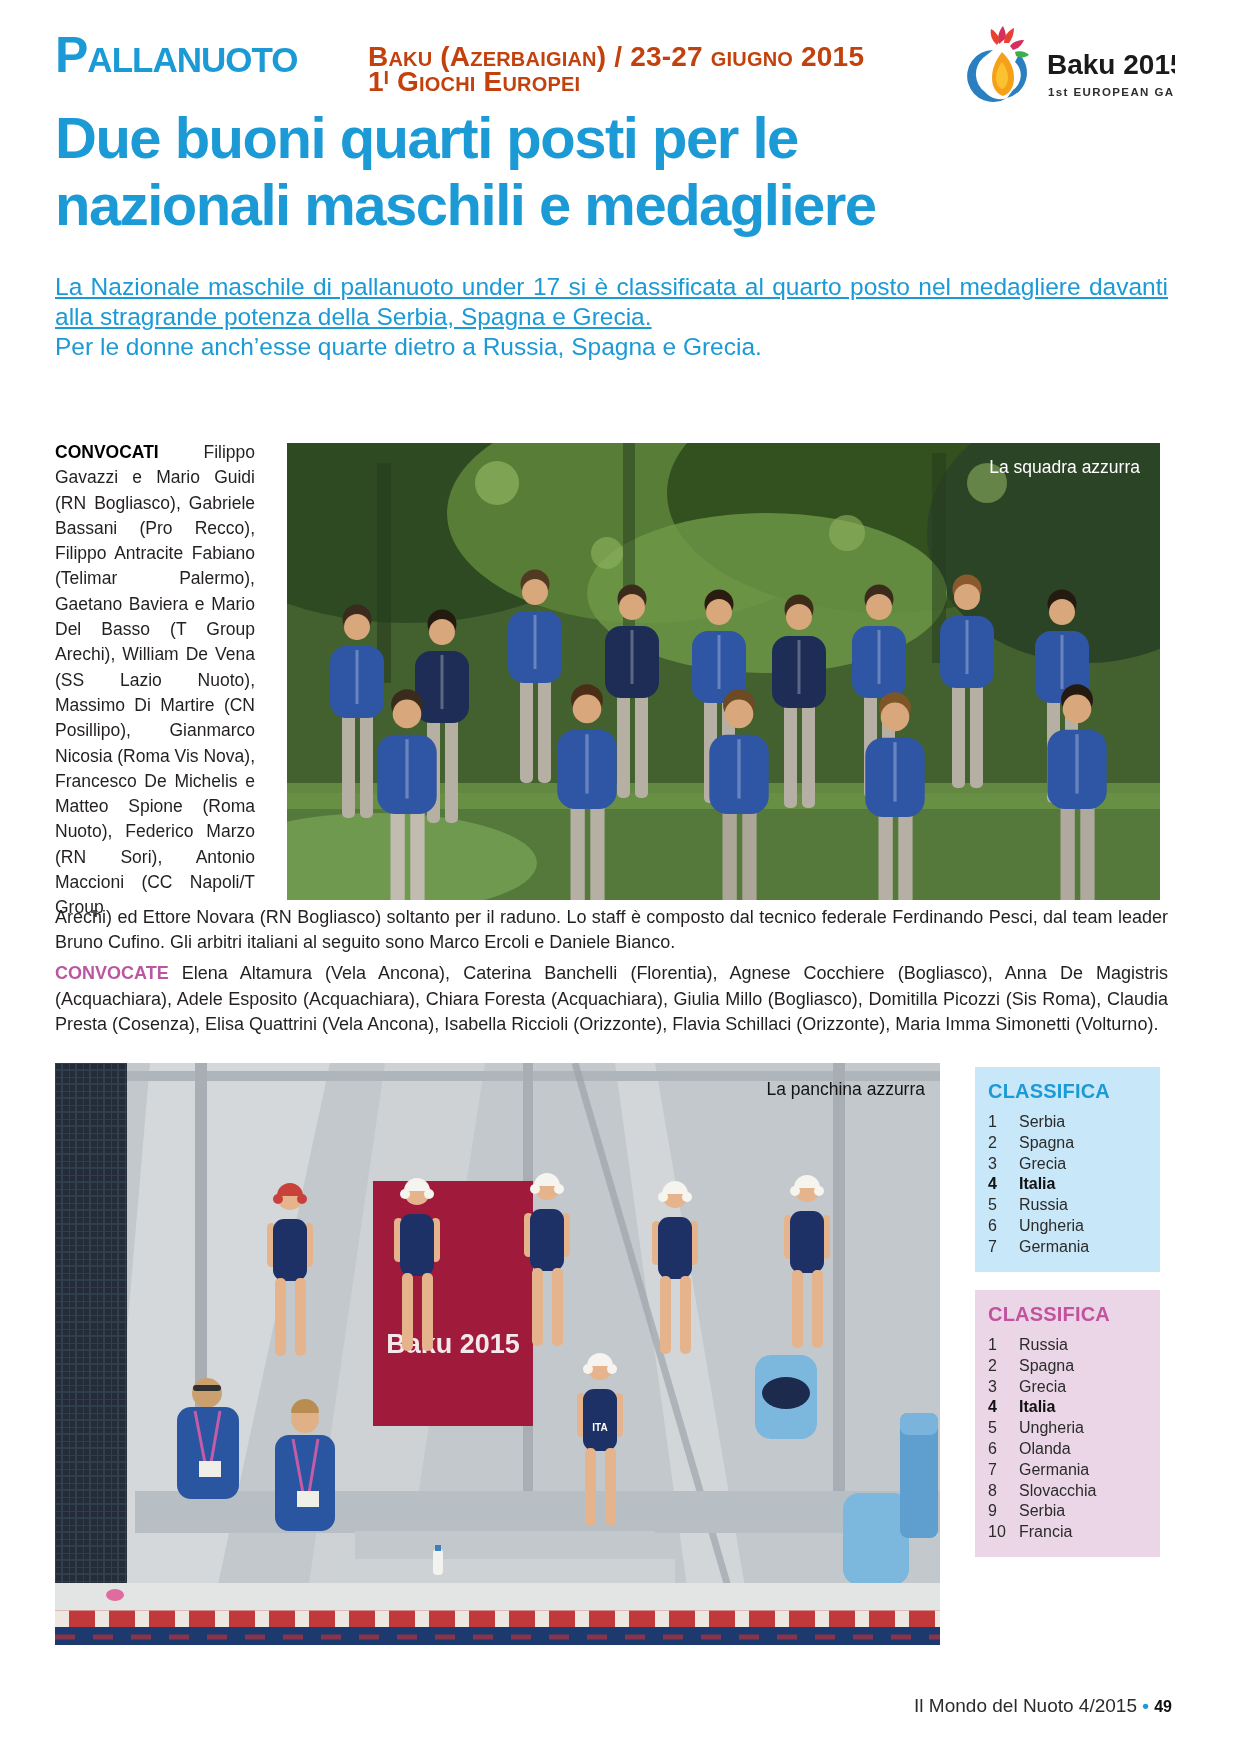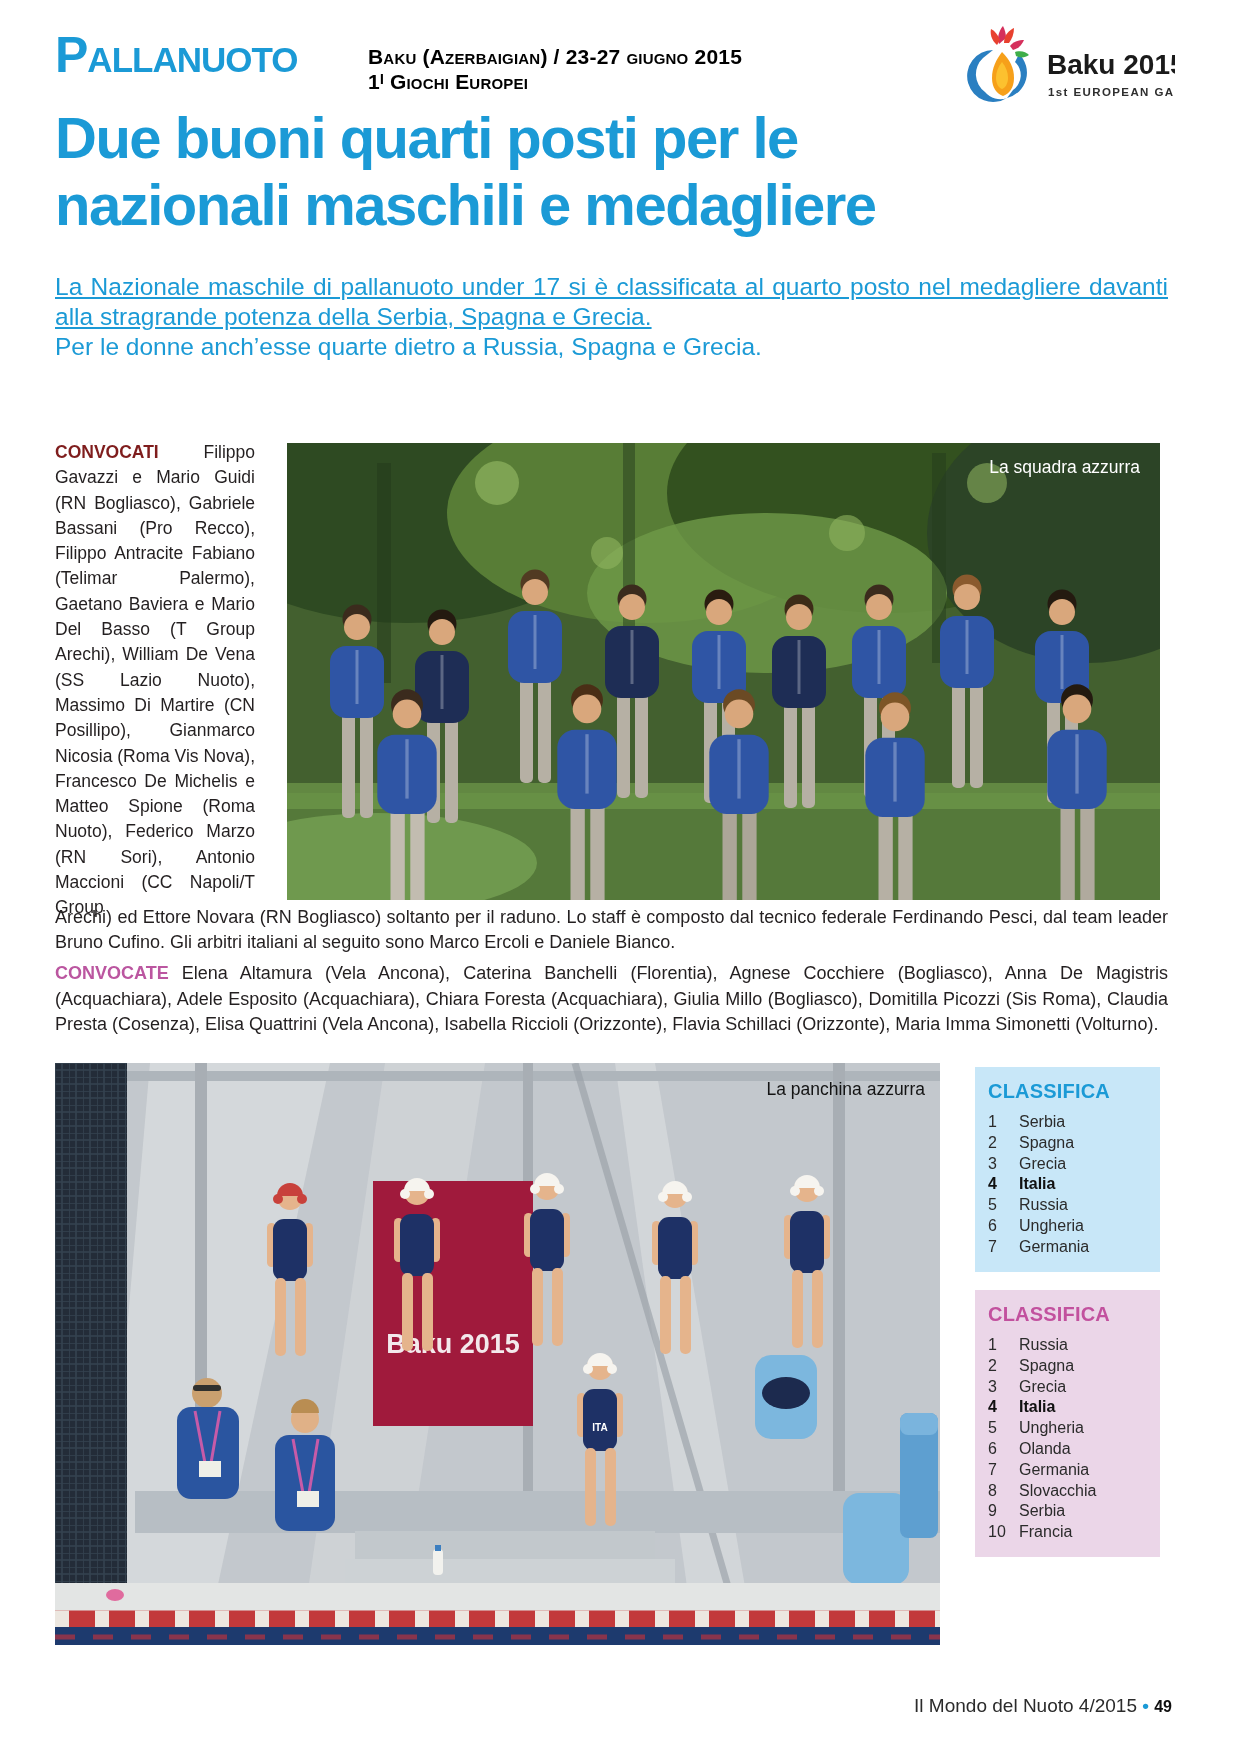--- a/index.html
+++ b/index.html
@@ -8,42 +8,42 @@
     font-family:"Liberation Sans", sans-serif;color:#231f20;
   }
   
   .masthead-title{
     position:absolute;left:55px;top:30px;
     font-size:50px;font-weight:700;color:#1b9ad6;
     font-variant:small-caps;letter-spacing:-1px;line-height:1;text-align:center;
   }
   .event-lines{
     position:absolute;left:368px;top:44px;
-    font-size:21px;font-weight:700;color:#000000;
+    font-size:28px;font-weight:700;color:#c2410c;
     font-variant:small-caps;line-height:25px;letter-spacing:.2px;
   }
   .logo{position:absolute;left:955px;top:22px;width:220px;height:92px;}
   
   .headline{
     position:absolute;left:55px;top:104px;width:1060px;
     font-size:58px;line-height:67px;font-weight:700;color:#1b9ad6;letter-spacing:-1.5px;
   }
   .lead{
     position:absolute;left:55px;top:272px;width:1113px;
     font-size:24.5px;line-height:30px;color:#1b9ad6;
   }
   .lead p{margin:0;}
   .lead .justify{text-align:justify;text-decoration:underline;}
   
   .col-text{
     position:absolute;left:55px;top:440px;width:200px;margin:0;
     font-size:17.5px;line-height:25.3px;text-align:justify;color:#231f20;
   }
   .label{font-weight:700;}
-  .label.blue{color:#7f1d1d;}
+  .label.blue{color:#000000;}
   .label.magenta{color:#bb56a0;}
   .continuation{
     position:absolute;left:55px;top:905px;width:1113px;margin:0;
     font-size:18px;line-height:25px;text-align:justify;color:#231f20;
   }
   .convocate{
     position:absolute;left:55px;top:961px;width:1113px;margin:0;
     font-size:18px;line-height:25.5px;text-align:justify;color:#231f20;
   }
   

